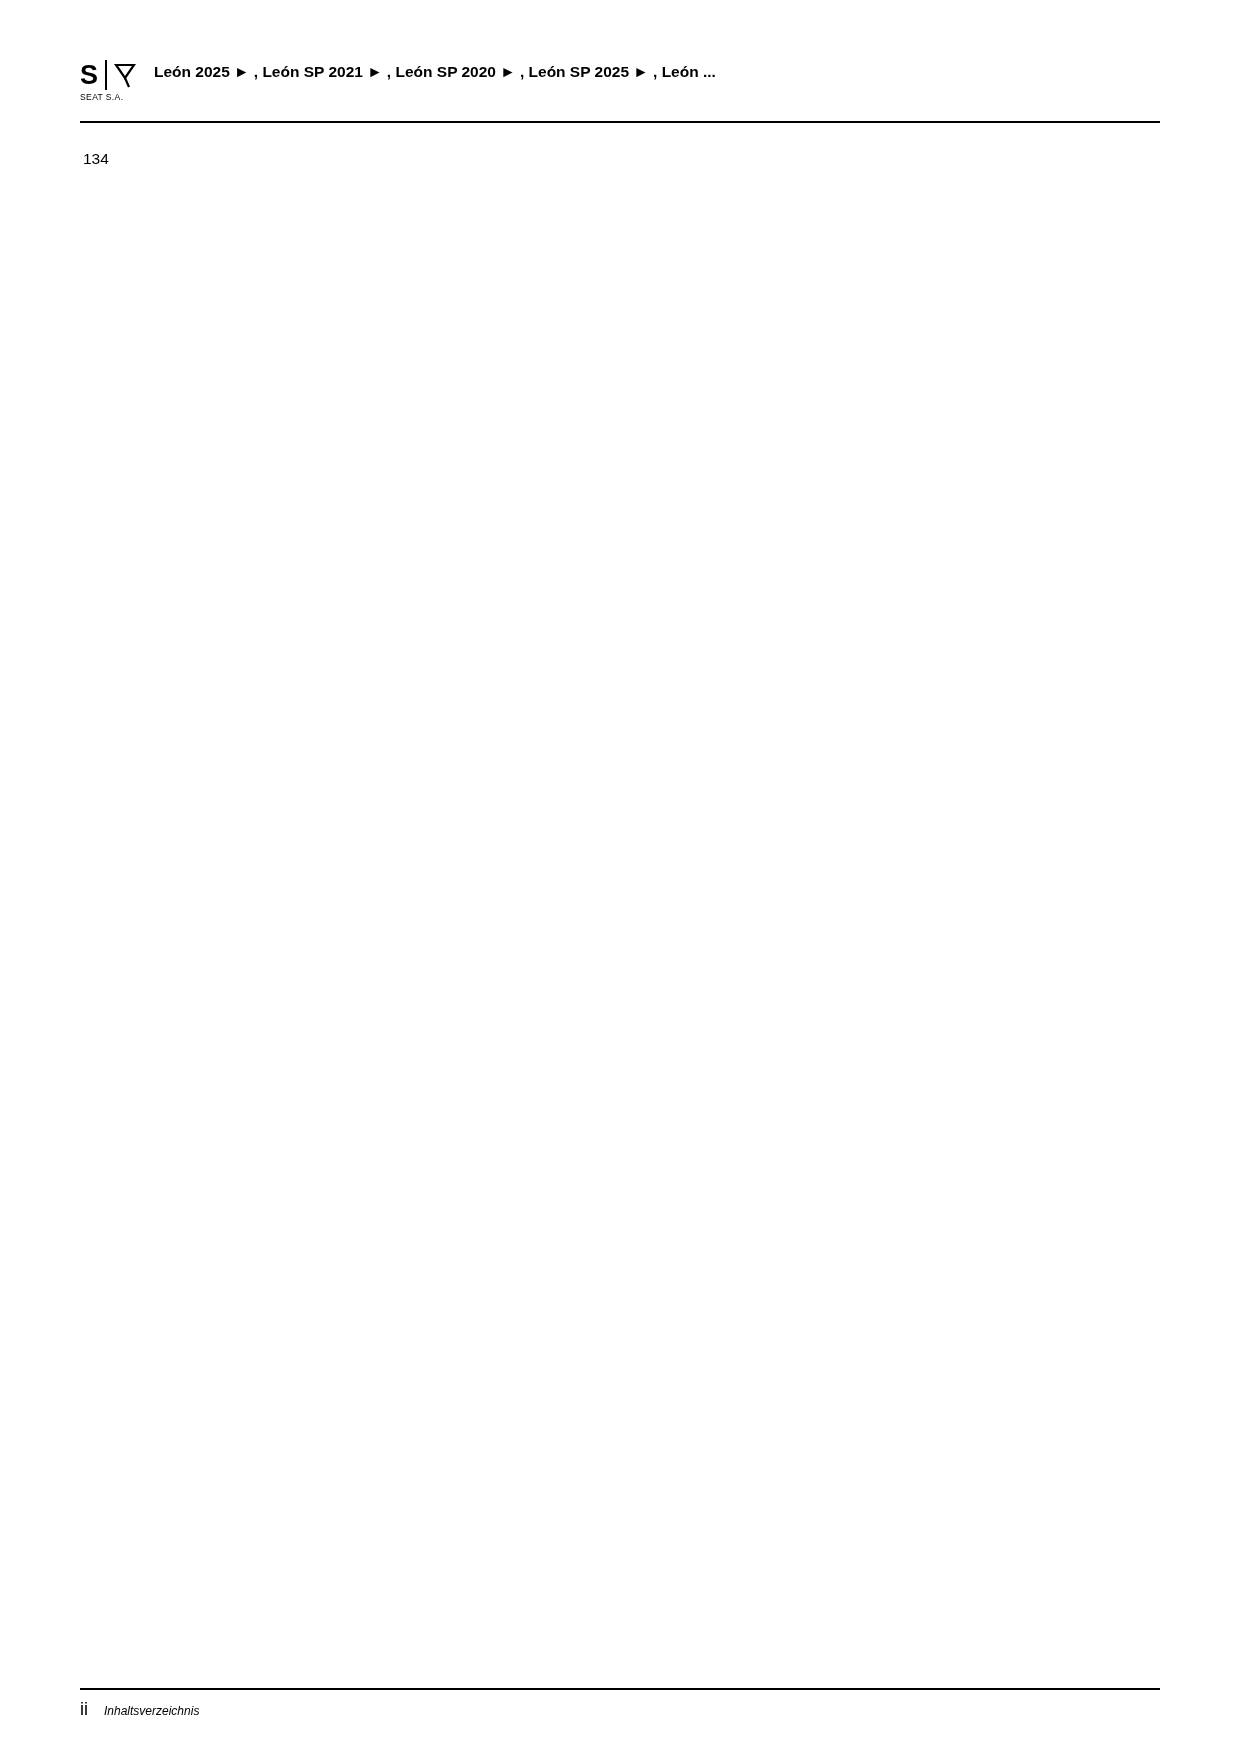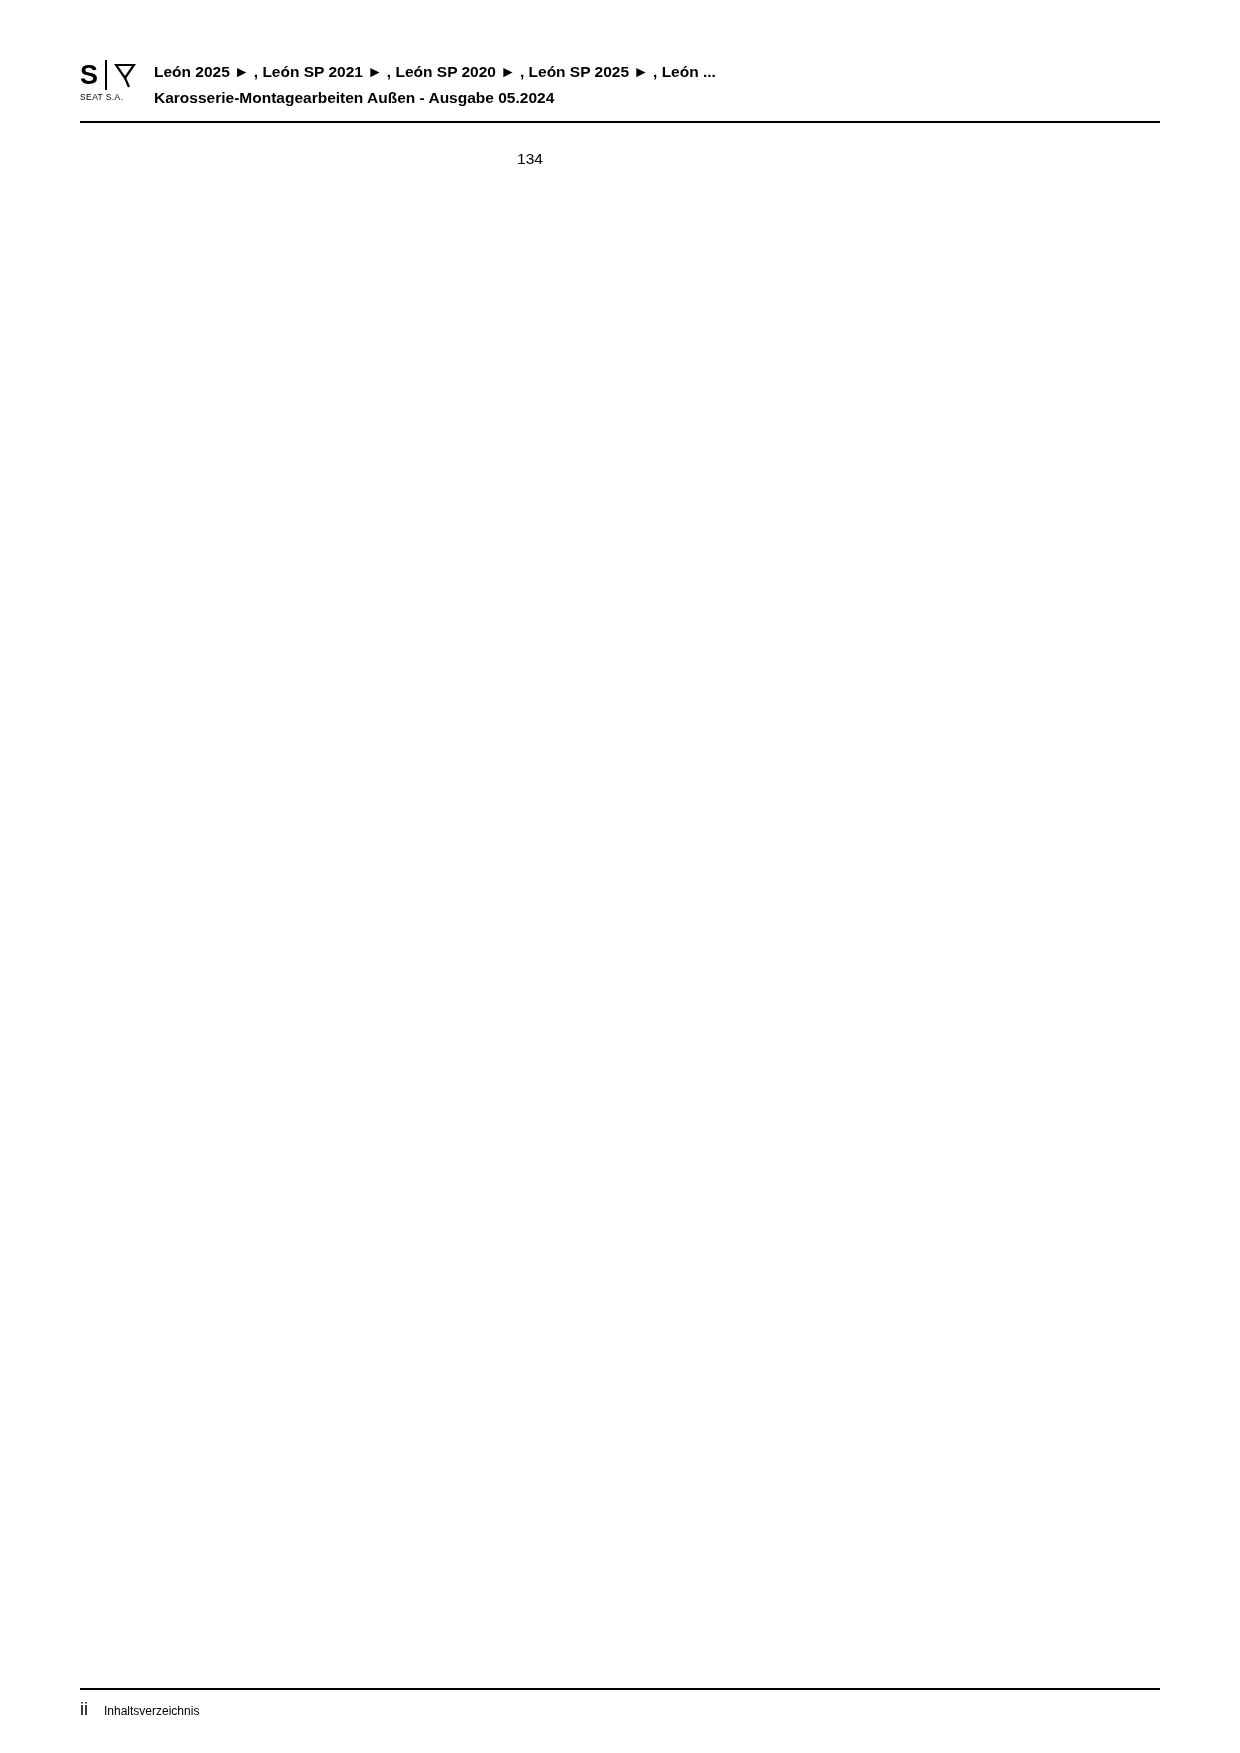--- a/index.html
+++ b/index.html
@@ -46,21 +46,21 @@
   .leader {
     flex: 1 1 0;
     min-width: 0;
     align-self: stretch;
     margin: 0 8px 0 7px;
     background-image: radial-gradient(circle, #000 1.2px, transparent 1.4px);
     background-size: 9.5px 5px;
     background-repeat: repeat-x;
     background-position: 0 calc(100% - 5px);
   }
-  .row .page { flex: none; min-width: 36px; text-align: center; }
+  .row .page { flex: none; min-width: 36px; text-align: left; }
 
   .row.section { font-weight: bold; margin-top: 3px; }
   .row.section .leader {
     background-image: radial-gradient(circle, #000 1.45px, transparent 1.65px);
   }
 
   .row.chapter {
     font-weight: bold;
     font-size: 19.5px;
     line-height: 30px;
@@ -75,21 +75,21 @@
     margin: 0 10px 0 10px;
   }
 
   
   .footer-rule {
     position: absolute; top: 1688px; left: 80px; right: 80px;
     border-top: 2px solid #000;
   }
   .footer { position: absolute; top: 1700px; left: 80px; display: flex; align-items: baseline; }
   .footer .page-label { font-size: 18px; line-height: 1; }
-  .footer .footer-text { font-size: 12px; margin-left: 16px; }
+  .footer .footer-text { font-size: 12px; margin-left: 16px; font-style: italic; }
 </style>
 </head>
 <body>
 
 <div class="page">
 
   <div class="header">
     <div class="header-inner">
       <div class="logo-block">
         <div class="logo-marks">
@@ -99,21 +99,20 @@
             <svg width="22" height="26" viewBox="0 0 22 26">
               <polygon points="2,3 20,3 11,16" fill="none" stroke="#000" stroke-width="2.2"></polygon>
               <line x1="11" y1="16" x2="15" y2="25" stroke="#000" stroke-width="2.2"></line>
             </svg>
           </span>
         </div>
         <div class="brand-label">SEAT S.A.</div>
       </div>
       <div class="header-text">
         <div class="models-line">León 2025 ► , León SP 2021 ► , León SP 2020 ► , León SP 2025 ► , León ...</div>
-        <div class="subtitle">Karosserie-Montagearbeiten Außen - Ausgabe 05.2024</div>
       </div>
     </div>
   </div>
   <div class="header-rule"></div>
 
   <div class="toc">
       <div class="row sub">
         <span class="num">3.1</span>
         <span class="title">Montageübersicht - Heckklappe</span>
         <span class="leader"></span>

